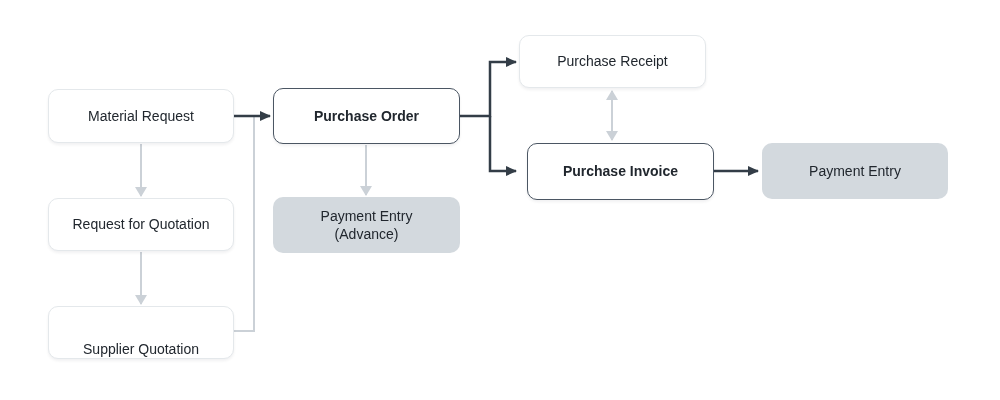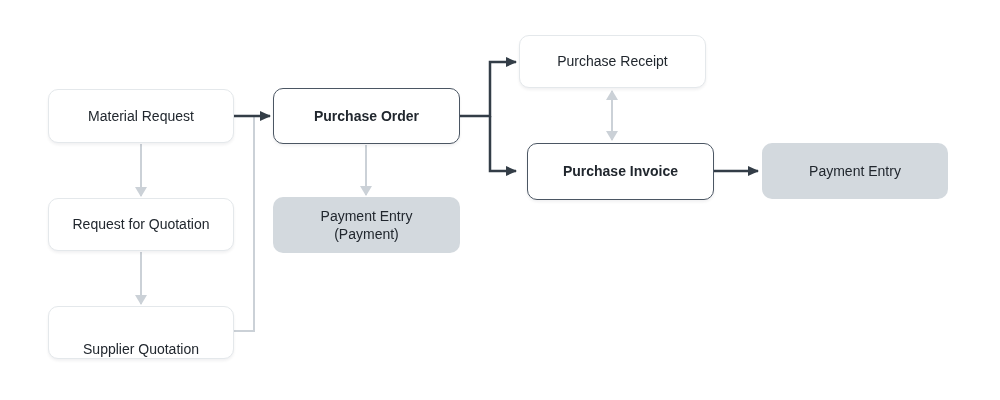--- a/index.html
+++ b/index.html
@@ -104,21 +104,21 @@
   <div class="node node--plain" style="left:48px; top:306px; width:186px; height:53px;justify-content:flex-end;">
     <span>Supplier Quotation</span>
   </div>
 
   <div class="node node--primary" style="left:273px; top:88px; width:187px; height:56px;">
     <span>Purchase Order</span>
   </div>
 
   <div class="node node--muted" style="left:273px; top:197px; width:187px; height:56px;">
     <span>Payment Entry</span>
-    <span>(Payment)</span>
+    <span>(Advance)</span>
   </div>
 
   <div class="node node--plain" style="left:519px; top:35px; width:187px; height:53px;">
     <span>Purchase Receipt</span>
   </div>
 
   <div class="node node--primary" style="left:519px; top:143px; width:187px; height:57px;margin-left:8px;">
     <span>Purchase Invoice</span>
   </div>
 

